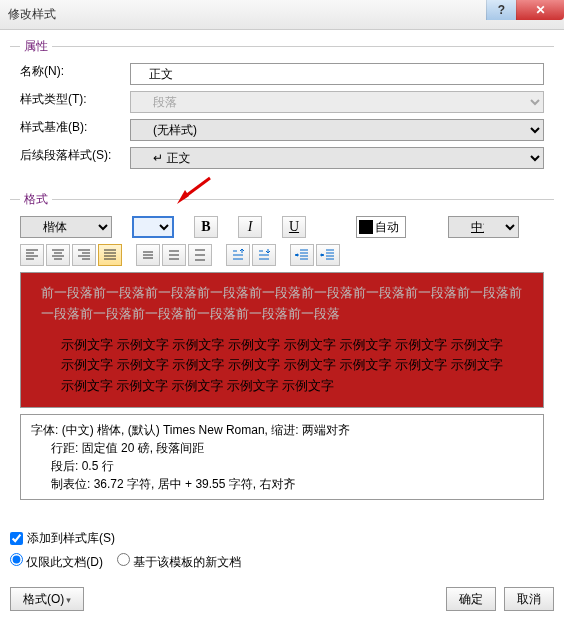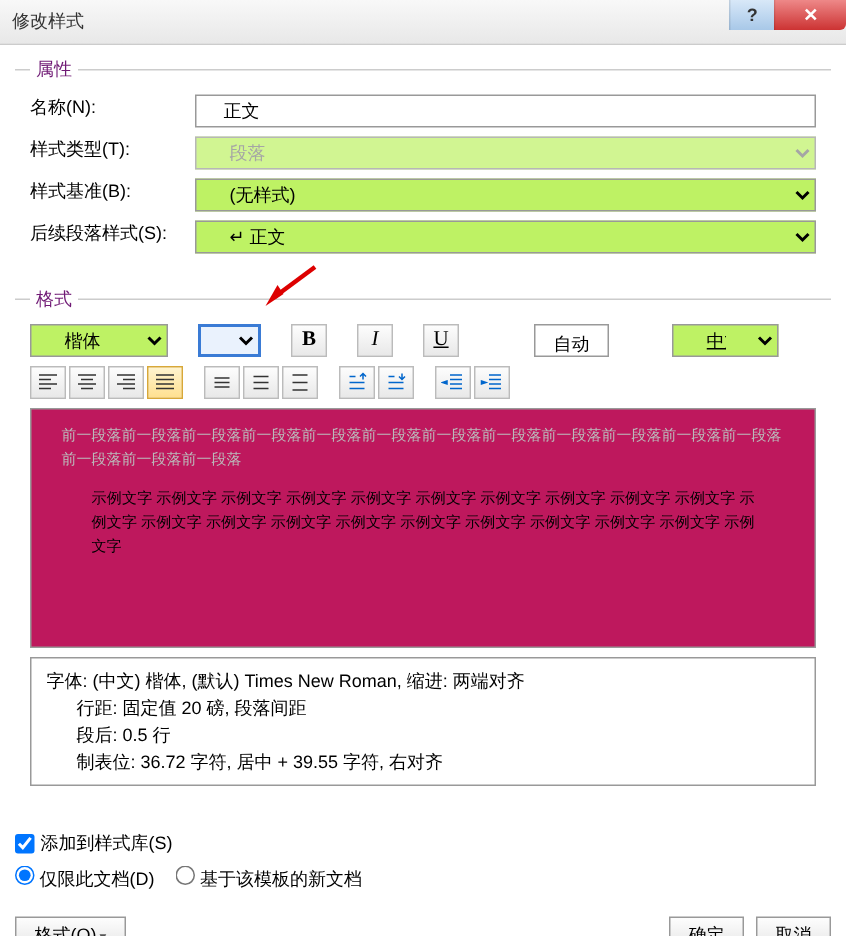--- a/index.html
+++ b/index.html
@@ -10,35 +10,35 @@
 .titlebar .ctrl { width: 30px; height: 20px; display: flex; align-items: center; justify-content: center; border-left: 1px solid rgba(0,0,0,0.1); font-family: Arial; }
 .titlebar .help { background: linear-gradient(#d8e8f8,#a8c8e8); color: #333; font-weight: bold; }
 .titlebar .close { background: linear-gradient(#e88,#c33); color: #fff; width: 48px; font-weight: bold; border-radius: 0 0 4px 0; }
 .content { padding: 8px 10px; }
 fieldset { border: 1px solid #ccc; padding: 8px 10px 10px 10px; margin-bottom: 6px; border-bottom: none; border-left: none; border-right: none; }
 legend { padding: 0 4px; color: #701a75; }
 .row { display: flex; align-items: flex-start; margin-bottom: 6px; }
 .row label { width: 110px; }
 .row .field { flex: 1; }
 input[type=text], select { border: 1px solid #999; height: 22px; padding: 0 18px; font-size: 12px; background: #fff; font-family: inherit; }
-select { background: #bef264; }
+select { background: #e5e5e5; }
 .format-row { display: flex; align-items: center; gap: 20px; margin-bottom: 6px; }
 .format-row select { height: 22px; }
 .font-sel { width: 92px; }
 .size-sel { width: 42px; border: 2px solid #3a7bd5; background: #eaf2fd; }
 .btn-ic { width: 24px; height: 22px; border: 1px solid #bbb; background: linear-gradient(#fdfdfd,#e8e8e8); display: flex; align-items: center; justify-content: center; cursor: pointer; font-family: "Times New Roman", serif; font-size: 14px; }
 .btn-ic.bold { font-weight: bold; }
 .btn-ic.italic { font-style: italic; }
 .btn-ic.under { text-decoration: underline; }
 .lang-sel { width: 71px; text-decoration: underline; }
-.color-swatch { width: 50px; height: 22px; border: 1px solid #999; display: flex; align-items: center; padding: 2px; gap: 2px; background: #fff; flex-direction: column; }
+.color-swatch { width: 50px; height: 22px; border: 1px solid #999; display: flex; align-items: center; padding: 2px; gap: 2px; background: #fff; }
 .color-swatch .sw { width: 14px; height: 14px; background: #000; }
 .toolbar2 { display: flex; align-items: center; gap: 2px; margin-bottom: 6px; }
 .sep { width: 10px; }
-.preview { border: 1px solid #999; height: 160px; padding: 10px 20px; overflow: hidden; font-family: SimSun, serif; font-size: 10px; line-height: 1.6; background: #be185d; }
+.preview { border: 1px solid #999; height: 136px; padding: 10px 20px; overflow: hidden; font-family: SimSun, serif; font-size: 13px; line-height: 1.6; background: #b91c1c; }
 .preview .gray { color: #bbb; }
 .preview .black { color: #000; margin: 10px 0; }
 .desc { border: 1px solid #999; padding: 6px 10px; line-height: 1.5; margin-top: 6px; font-size: 12px; }
 .bottom { padding: 0 10px; }
 .chk-row { display: flex; align-items: center; gap: 4px; margin: 6px 0; }
 .radio-row { display: flex; align-items: center; gap: 14px; margin: 4px 0 10px 0; }
 .footer { display: flex; justify-content: space-between; padding: 6px 10px; }
 .btn { height: 24px; padding: 0 12px; border: 1px solid #999; background: linear-gradient(#fdfdfd,#e4e4e4); cursor: pointer; font-size: 12px; font-family: inherit; }
 .footer-right { display: flex; gap: 8px; }
 .arrow { position: absolute; left: 175px; top: 176px; color: #d00; pointer-events: none; z-index: 10; }

